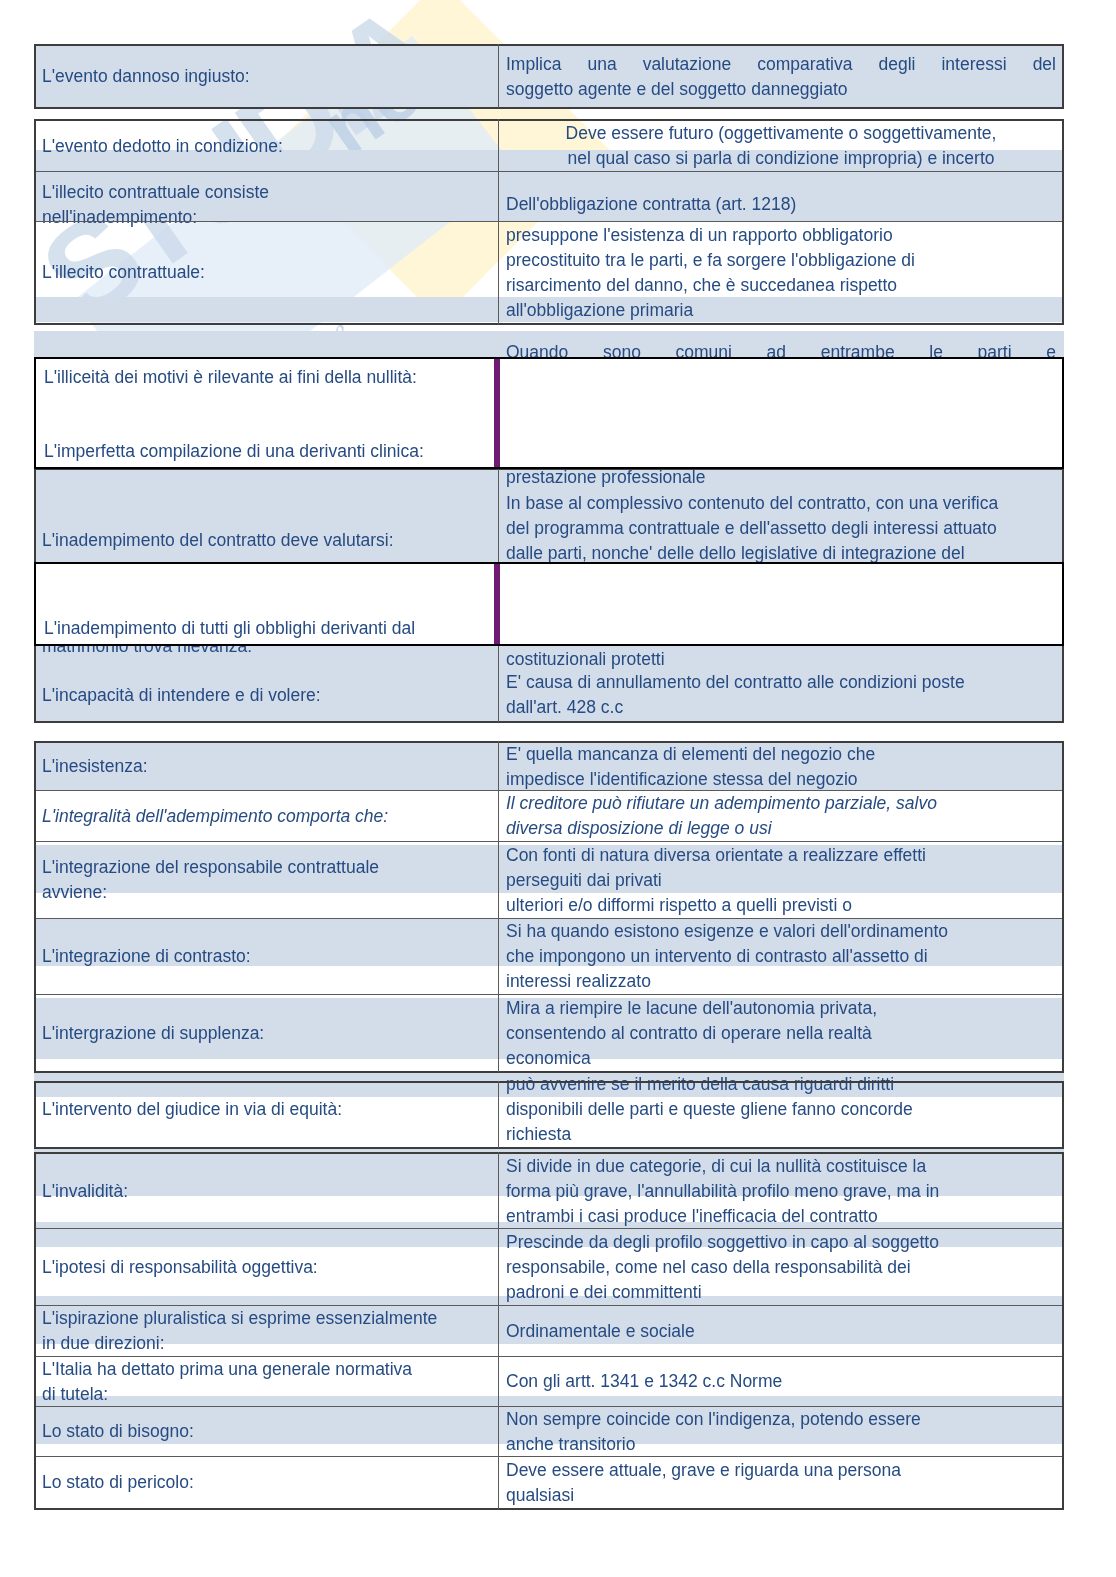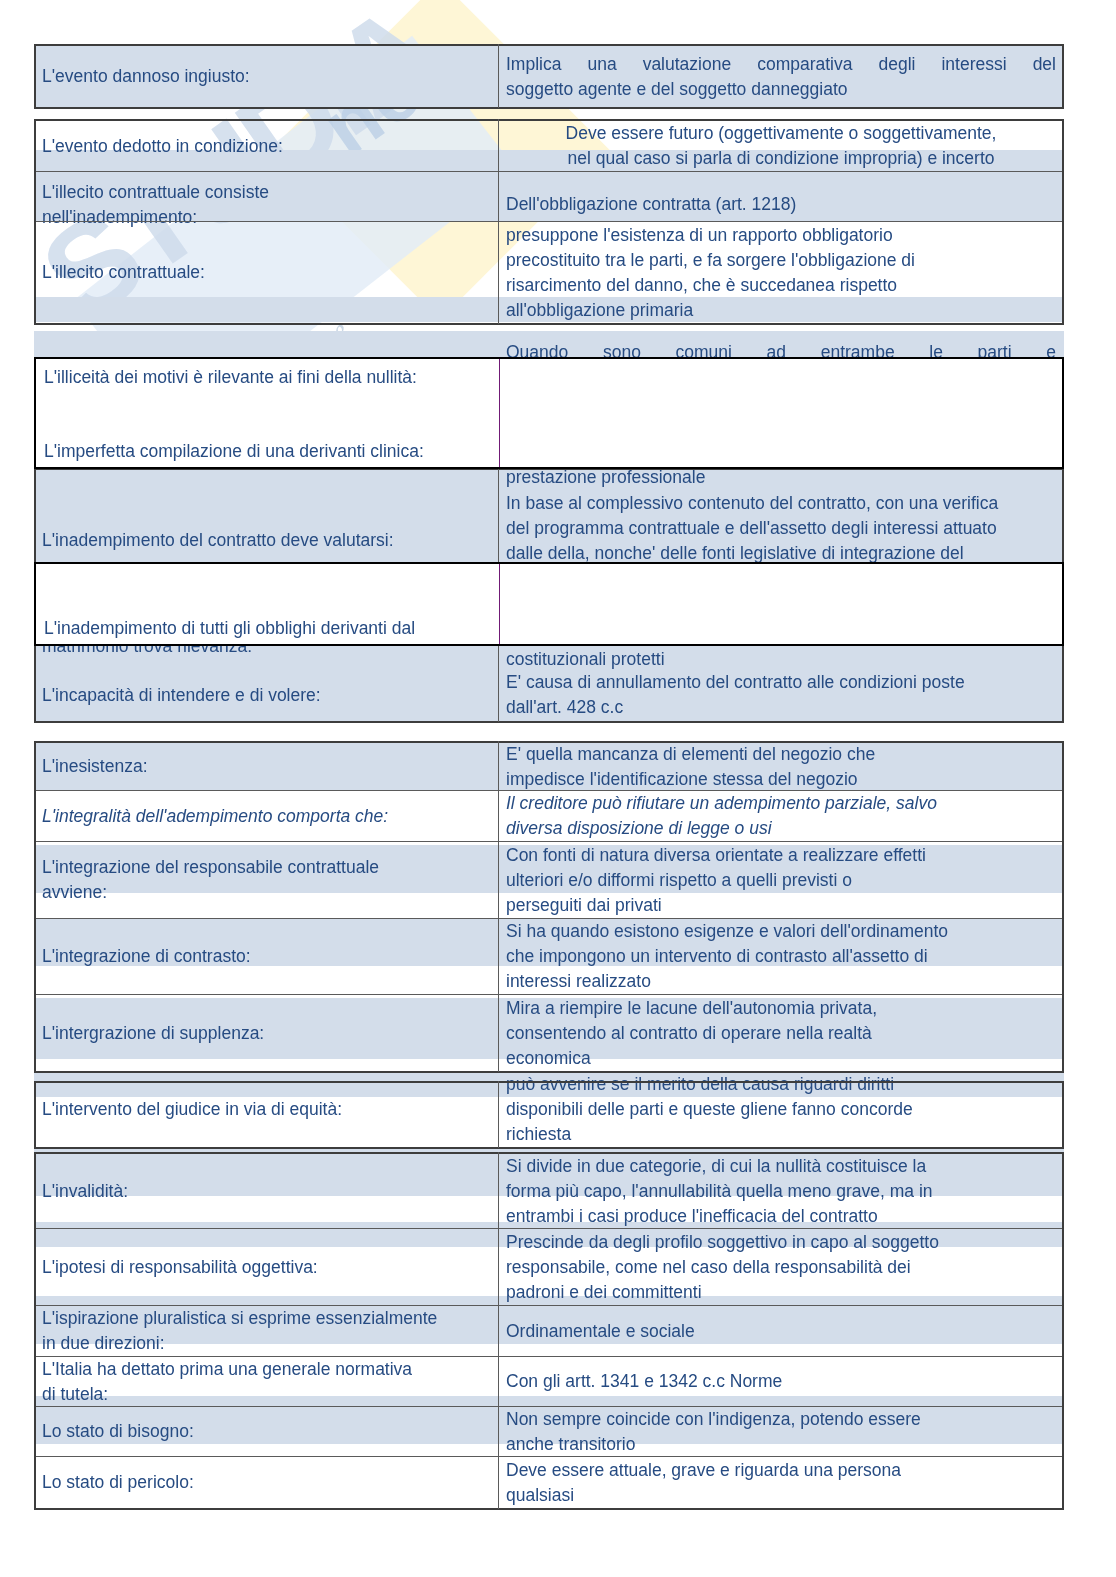--- a/index.html
+++ b/index.html
@@ -87,21 +87,21 @@
   .overlay{
     position:absolute;z-index:6;
     background:#ffffff;
     border:2px solid #000000;
     box-sizing:border-box;
     display:flex;
   }
   .ov-left{
     box-sizing:border-box;
     width:464px;
-    border-right:1px solid #701a75;
+    border-right:6px solid #701a75;
     position:relative;
     color:#264b82;font-size:17.5px;line-height:25px;
     padding:0 8px;
   }
   .ov-right{
     box-sizing:border-box;
     flex:1;position:relative;
     color:#264b82;font-size:17.5px;line-height:25px;
     padding:0 8px;
   }
@@ -242,21 +242,21 @@
       <div class="just">abbiano dato origine ad un inesatto adempimento nella</div>
       <div>prestazione professionale</div>
     </div>
   </div>
 
   <div class="row" style="top:490px;height:101px;">
     <div class="cell-term">L'inadempimento del contratto deve valutarsi:</div>
     <div class="cell-def">
       <div>In base al complessivo contenuto del contratto, con una verifica</div>
       <div>del programma contrattuale e dell'assetto degli interessi attuato</div>
-      <div>dalle della, nonche' delle fonti legislative di integrazione del</div>
+      <div>dalle parti, nonche' delle dello legislative di integrazione del</div>
       <div>contratto</div>
     </div>
   </div>
 
   <div class="row" style="top:591px;height:86px;">
     <div class="cell-term">L'inadempimento di tutti gli obblighi derivanti dal
 matrimonio trova rilevanza:</div>
     <div class="cell-def">
       <div class="just">Nel diritto civile quale presupposto logico della</div>
       <div class="just">responsabilità civile aquiliana per lesione di interessi</div>
@@ -286,22 +286,22 @@
       <div>Il creditore può rifiutare un adempimento parziale, salvo</div>
       <div>diversa disposizione di legge o usi</div>
     </div>
   </div>
 
   <div class="row" style="top:842px;height:76px;">
     <div class="cell-term">L'integrazione del responsabile contrattuale
 avviene:</div>
     <div class="cell-def">
       <div>Con fonti di natura diversa orientate a realizzare effetti</div>
+      <div>perseguiti dai privati</div>
       <div>ulteriori e/o difformi rispetto a quelli previsti o</div>
-      <div>perseguiti dai privati</div>
     </div>
   </div>
 
   <div class="row" style="top:919px;height:75px;">
     <div class="cell-term">L'integrazione di contrasto:</div>
     <div class="cell-def">
       <div>Si ha quando esistono esigenze e valori dell'ordinamento</div>
       <div>che impongono un intervento di contrasto all'assetto di</div>
       <div>interessi realizzato</div>
     </div>
@@ -322,21 +322,21 @@
       <div>può avvenire se il merito della causa riguardi diritti</div>
       <div>disponibili delle parti e queste gliene fanno concorde</div>
       <div>richiesta</div>
     </div>
   </div>
 
   <div class="row" style="top:1154px;height:74px;">
     <div class="cell-term">L'invalidità:</div>
     <div class="cell-def">
       <div>Si divide in due categorie, di cui la nullità costituisce la</div>
-      <div>forma più capo, l'annullabilità quella meno grave, ma in</div>
+      <div>forma più grave, l'annullabilità profilo meno grave, ma in</div>
       <div>entrambi i casi produce l'inefficacia del contratto</div>
     </div>
   </div>
 
   <div class="row" style="top:1229px;height:76px;">
     <div class="cell-term">L'ipotesi di responsabilità oggettiva:</div>
     <div class="cell-def">
       <div>Prescinde da degli profilo soggettivo in capo al soggetto</div>
       <div>responsabile, come nel caso della responsabilità dei</div>
       <div>padroni e dei committenti</div>

